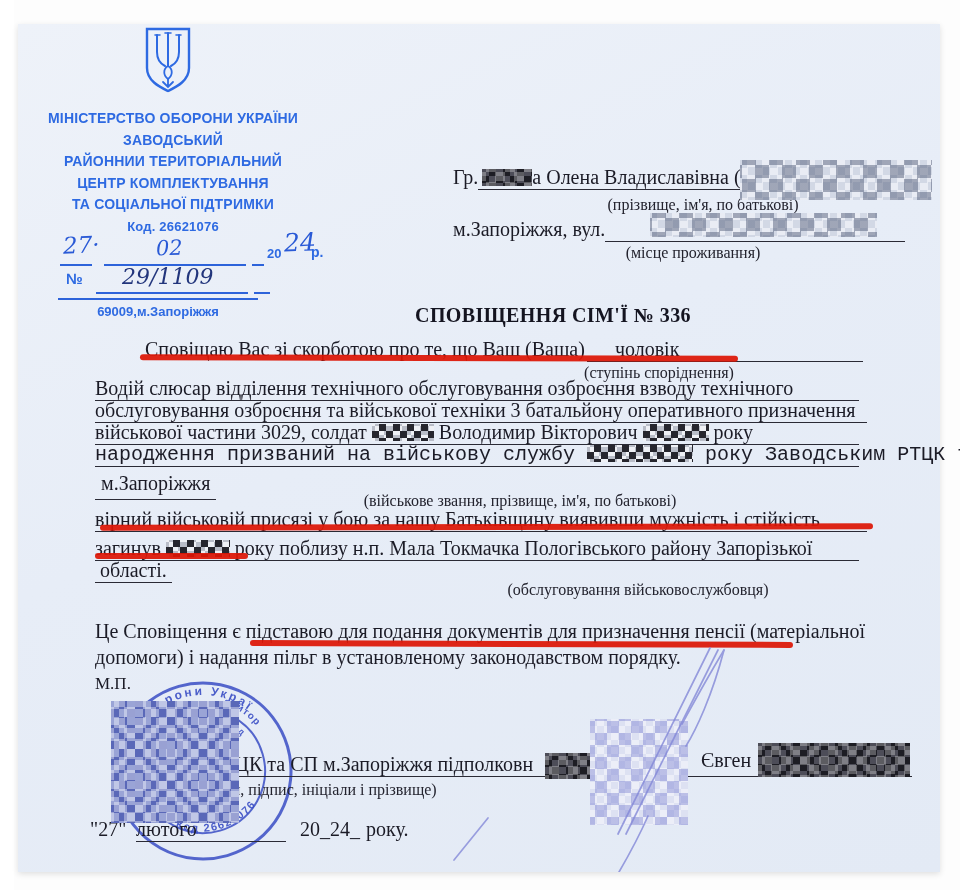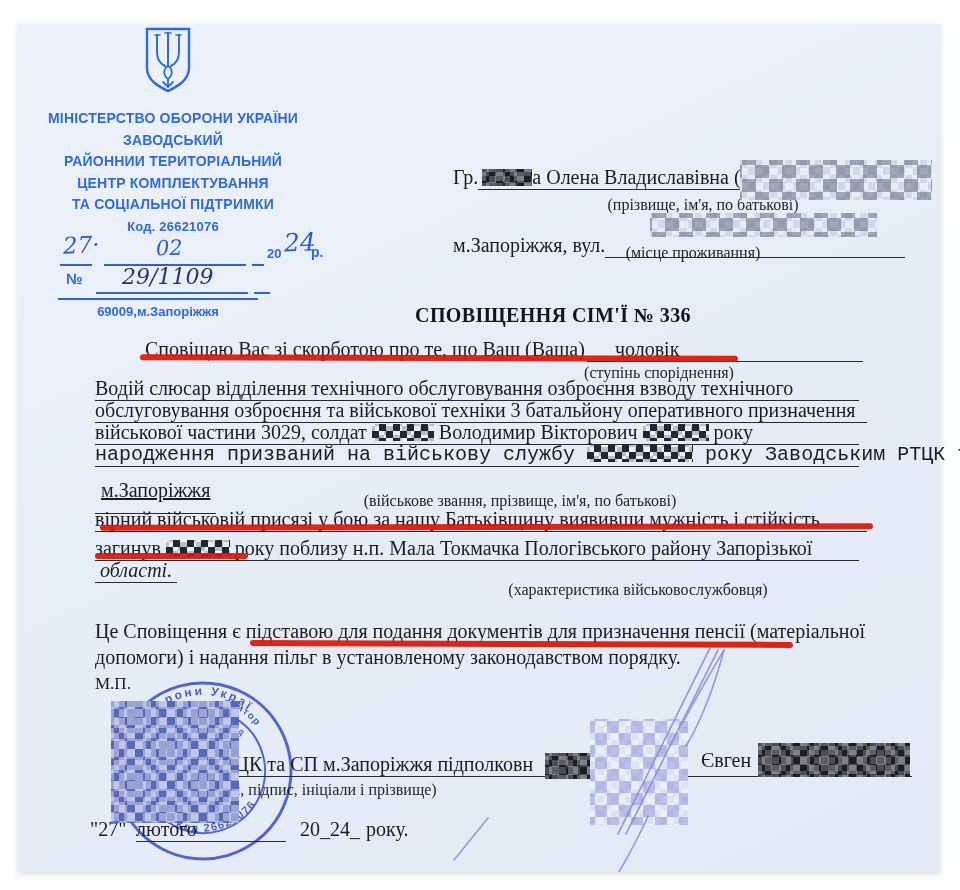--- a/index.html
+++ b/index.html
@@ -88,21 +88,21 @@
   <div class="abs bluline" style="left:40px;top:274px;width:200px;border-bottom-width:2.5px;"></div>
   <div class="abs sans blue" style="left:40px;top:280px;width:200px;text-align:center;font-size:13px;font-weight:bold;">69009,м.Запоріжжя</div>
 
   <div class="abs txt nw" style="left:435px;top:142px;">
     <span>Гр.</span><span class="ulspan" style="padding:0 4px;"><span class="inline-px px-dark pxc" style="width:50px;"></span><span>а Олена Владиславівна</span>&nbsp;<span>(</span></span>
   </div>
   <div class="abs px-light pxc" style="left:722px;top:136px;width:192px;height:40px;"></div>
   <div class="abs cap" style="left:570px;top:172px;width:230px;">(прізвище, ім'я, по батькові)</div>
 
   <div class="abs txt nw" style="left:435px;top:194px;">
-    <span class="ulspan" style="border-bottom:none;margin-top:16px;">м.Запоріжжя, вул.</span><span class="ulspan" style="width:300px;">&nbsp;</span>
+    <span class="ulspan" style="border-bottom:none;">м.Запоріжжя, вул.</span><span class="ulspan" style="width:300px;">&nbsp;</span>
   </div>
   <div class="abs px-light pxc" style="left:632px;top:189px;width:227px;height:24px;"></div>
   <div class="abs cap" style="left:595px;top:220px;width:160px;">(місце проживання)</div>
 
   <div class="abs title" style="left:335px;top:280px;width:400px;">СПОВІЩЕННЯ СІМ'Ї № 336</div>
 
   <div class="abs txt nw" style="left:127px;top:314px;">
     <span>Сповіщаю Вас зі скорботою про те, що Ваш (Ваша)</span><span class="blank" style="width:248px;padding-left:28px;margin-left:2px;"><span>чоловік</span></span>
   </div>
   <div class="red" style="left:122px;top:331px;width:598px;transform:rotate(.15deg);"></div>
@@ -120,38 +120,38 @@
       <span>Володимир Вікторович</span>
       <span class="inline-px px-mid pxc" style="width:66px;"></span>
       <span>року</span></span>
   </div>
   <div class="abs rowc" style="left:77px;top:419px;width:772px;font-family:Liberation Mono, monospace;">
     <span class="ulspan" style="width:99%;"><span>народження призваний на військову службу</span>
       <span class="inline-px px-mid pxc" style="width:106px;"></span>
       <span>року Заводським РТЦК та СП</span></span>
   </div>
   <div class="abs rowc" style="left:77px;top:444px;width:772px;">
-    <span class="ulspan" style="padding:11px 6px;text-decoration:underline;"><span>м.Запоріжжя</span></span>
+    <span class="ulspan" style="padding:4px 6px;"><span>м.Запоріжжя</span></span>
   </div>
   <div class="abs cap" style="left:182px;top:468px;width:640px;">(військове звання, прізвище, ім'я, по батькові)</div>
 
   <div class="abs rowc" style="left:77px;top:484px;width:772px;">
     <span class="ulspan" style="width:100%;"><span>вірний військовій присязі у бою за нашу Батьківщину виявивши мужність і стійкість</span></span>
   </div>
   <div class="red" style="left:82px;top:500px;width:773px;transform:rotate(-.1deg);"></div>
   <div class="abs rowc" style="left:77px;top:513px;width:772px;">
     <span class="ulspan" style="width:99%;"><span>загинув</span>
       <span class="inline-px px-mid pxc" style="width:64px;"></span>
       <span>року поблизу н.п. Мала Токмачка Пологівського району Запорізької</span></span>
   </div>
   <div class="red" style="left:77px;top:529px;width:153px;"></div>
-  <div class="abs rowc" style="left:77px;top:535px;width:772px;font-style:italic;">
+  <div class="abs rowc" style="left:77px;top:535px;width:772px;">
     <span class="ulspan" style="padding:0 5px;"><span>області.</span></span>
   </div>
-  <div class="abs cap" style="left:300px;top:557px;width:640px;">(характеристика військовослужбовця)</div>
+  <div class="abs cap" style="left:300px;top:557px;width:640px;">(обслуговування військовослужбовця)</div>
 
   <div class="abs txt nw" style="left:77px;top:596px;">Це Сповіщення є підставою для подання документів для призначення пенсії (матеріальної</div>
   <div class="red" style="left:232px;top:617px;width:543px;transform:rotate(.2deg);"></div>
   <div class="abs txt nw" style="left:77px;top:622px;">допомоги) і надання пільг в установленому законодавством порядку.</div>
   <div class="abs txt" style="left:77px;top:650px;font-size:17px;">М.П.</div>
 
   <svg class="abs" style="left:88px;top:650px;transform:rotate(-16deg);" width="194" height="194" viewBox="0 0 194 194">
     <defs>
       <path id="arcTop" d="M 21,97 A 76,76 0 0 1 173,97"></path>
       <path id="arcBot" d="M 35,120 A 70,70 0 0 0 159,120"></path>

